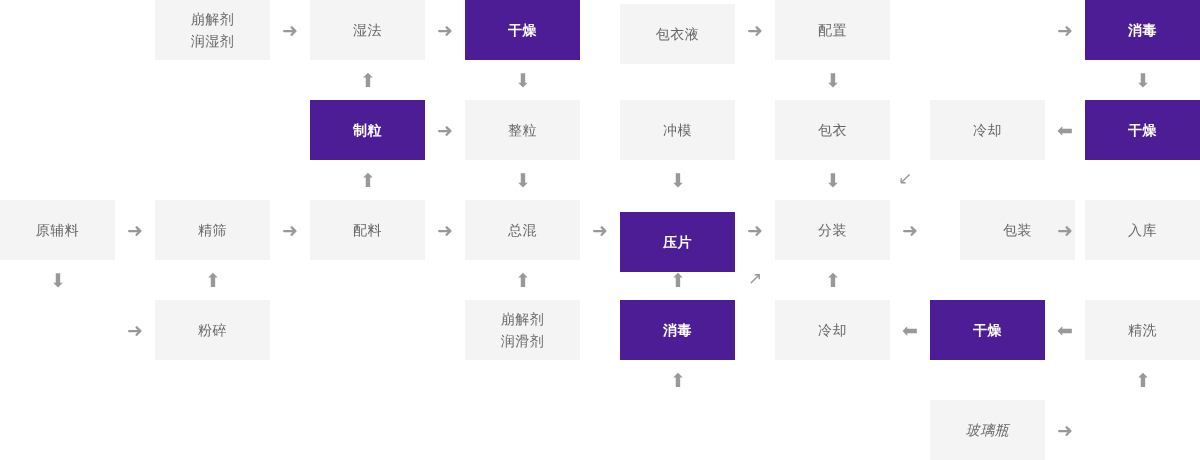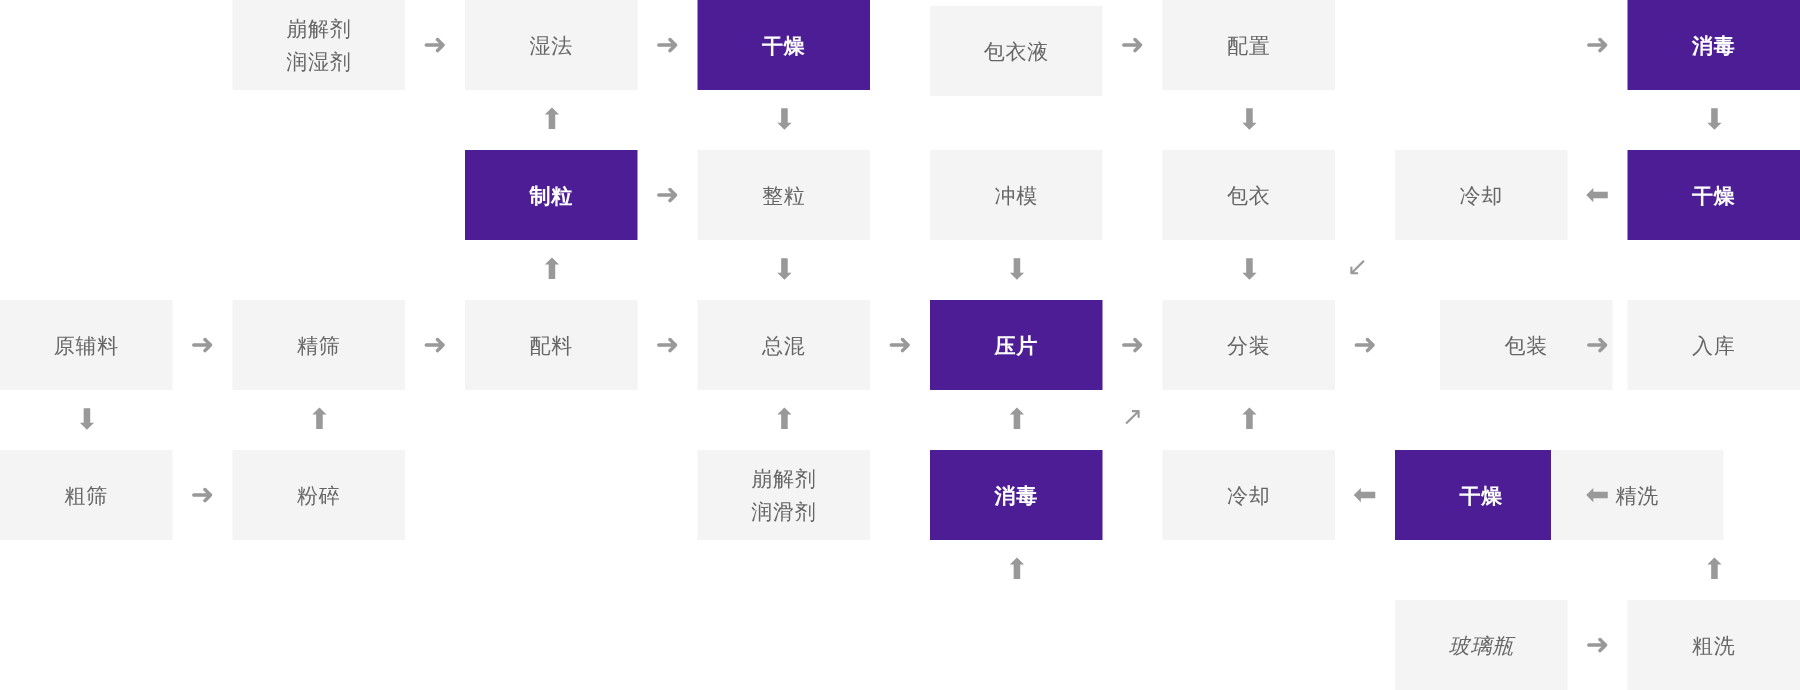--- a/index.html
+++ b/index.html
@@ -93,59 +93,53 @@
     </div>
     <div class="node gray" style="left: 155px; top: 200px;">
       <span class="lbl">精筛</span>
     </div>
     <div class="node gray" style="left: 310px; top: 200px; text-align: center;">
       <span class="lbl">配料</span>
     </div>
     <div class="node gray" style="left: 465px; top: 200px;">
       <span class="lbl">总混</span>
     </div>
-    <div class="node red" style="left: 620px; top: 200px;">
+    <div class="node red" style="left: 620px; top: 212px;">
       <span class="lbl">压片</span>
     </div>
     <div class="node gray" style="left: 775px; top: 200px;">
       <span class="lbl">分装</span>
     </div>
     <div class="node gray" style="left: 960px; top: 200px;">
       <span class="lbl">包装</span>
     </div>
     <div class="node gray" style="left: 1085px; top: 200px;">
       <span class="lbl">入库</span>
-    </div>
-    <div class="node gray" style="left: 0px; top: 300px;">
-      <span class="lbl">粗筛</span>
     </div>
     <div class="node gray" style="left: 155px; top: 300px;">
       <span class="lbl">粉碎</span>
     </div>
     <div class="node gray" style="left: 465px; top: 300px;">
       <span class="lbl">崩解剂
 润滑剂</span>
     </div>
     <div class="node red" style="left: 620px; top: 300px;">
       <span class="lbl">消毒</span>
     </div>
     <div class="node gray" style="left: 775px; top: 300px;">
       <span class="lbl">冷却</span>
     </div>
     <div class="node red" style="left: 930px; top: 300px;">
       <span class="lbl">干燥</span>
     </div>
-    <div class="node gray" style="left: 1034px; top: 300px;">
+    <div class="node gray" style="left: 1085px; top: 300px;">
       <span class="lbl">精洗</span>
     </div>
     <div class="node gray" style="left: 930px; top: 400px; font-style: italic;">
       <span class="lbl">玻璃瓶</span>
-    </div>
-    <div class="node gray" style="left: 1085px; top: 400px;">
-      <span class="lbl">粗洗</span>
     </div>
     <div class="arrow" style="left: 270px; top: 10px;">➜</div>
     <div class="arrow" style="left: 425px; top: 10px;">➜</div>
     <div class="arrow" style="left: 735px; top: 10px;">➜</div>
     <div class="arrow" style="left: 1045px; top: 10px;">➜</div>
     <div class="arrow" style="left: 348px; top: 60px;">⬆</div>
     <div class="arrow" style="left: 503px; top: 60px;">⬇</div>
     <div class="arrow" style="left: 813px; top: 60px;">⬇</div>
     <div class="arrow" style="left: 1123px; top: 60px;">⬇</div>
     <div class="arrow" style="left: 425px; top: 110px;">➜</div>

